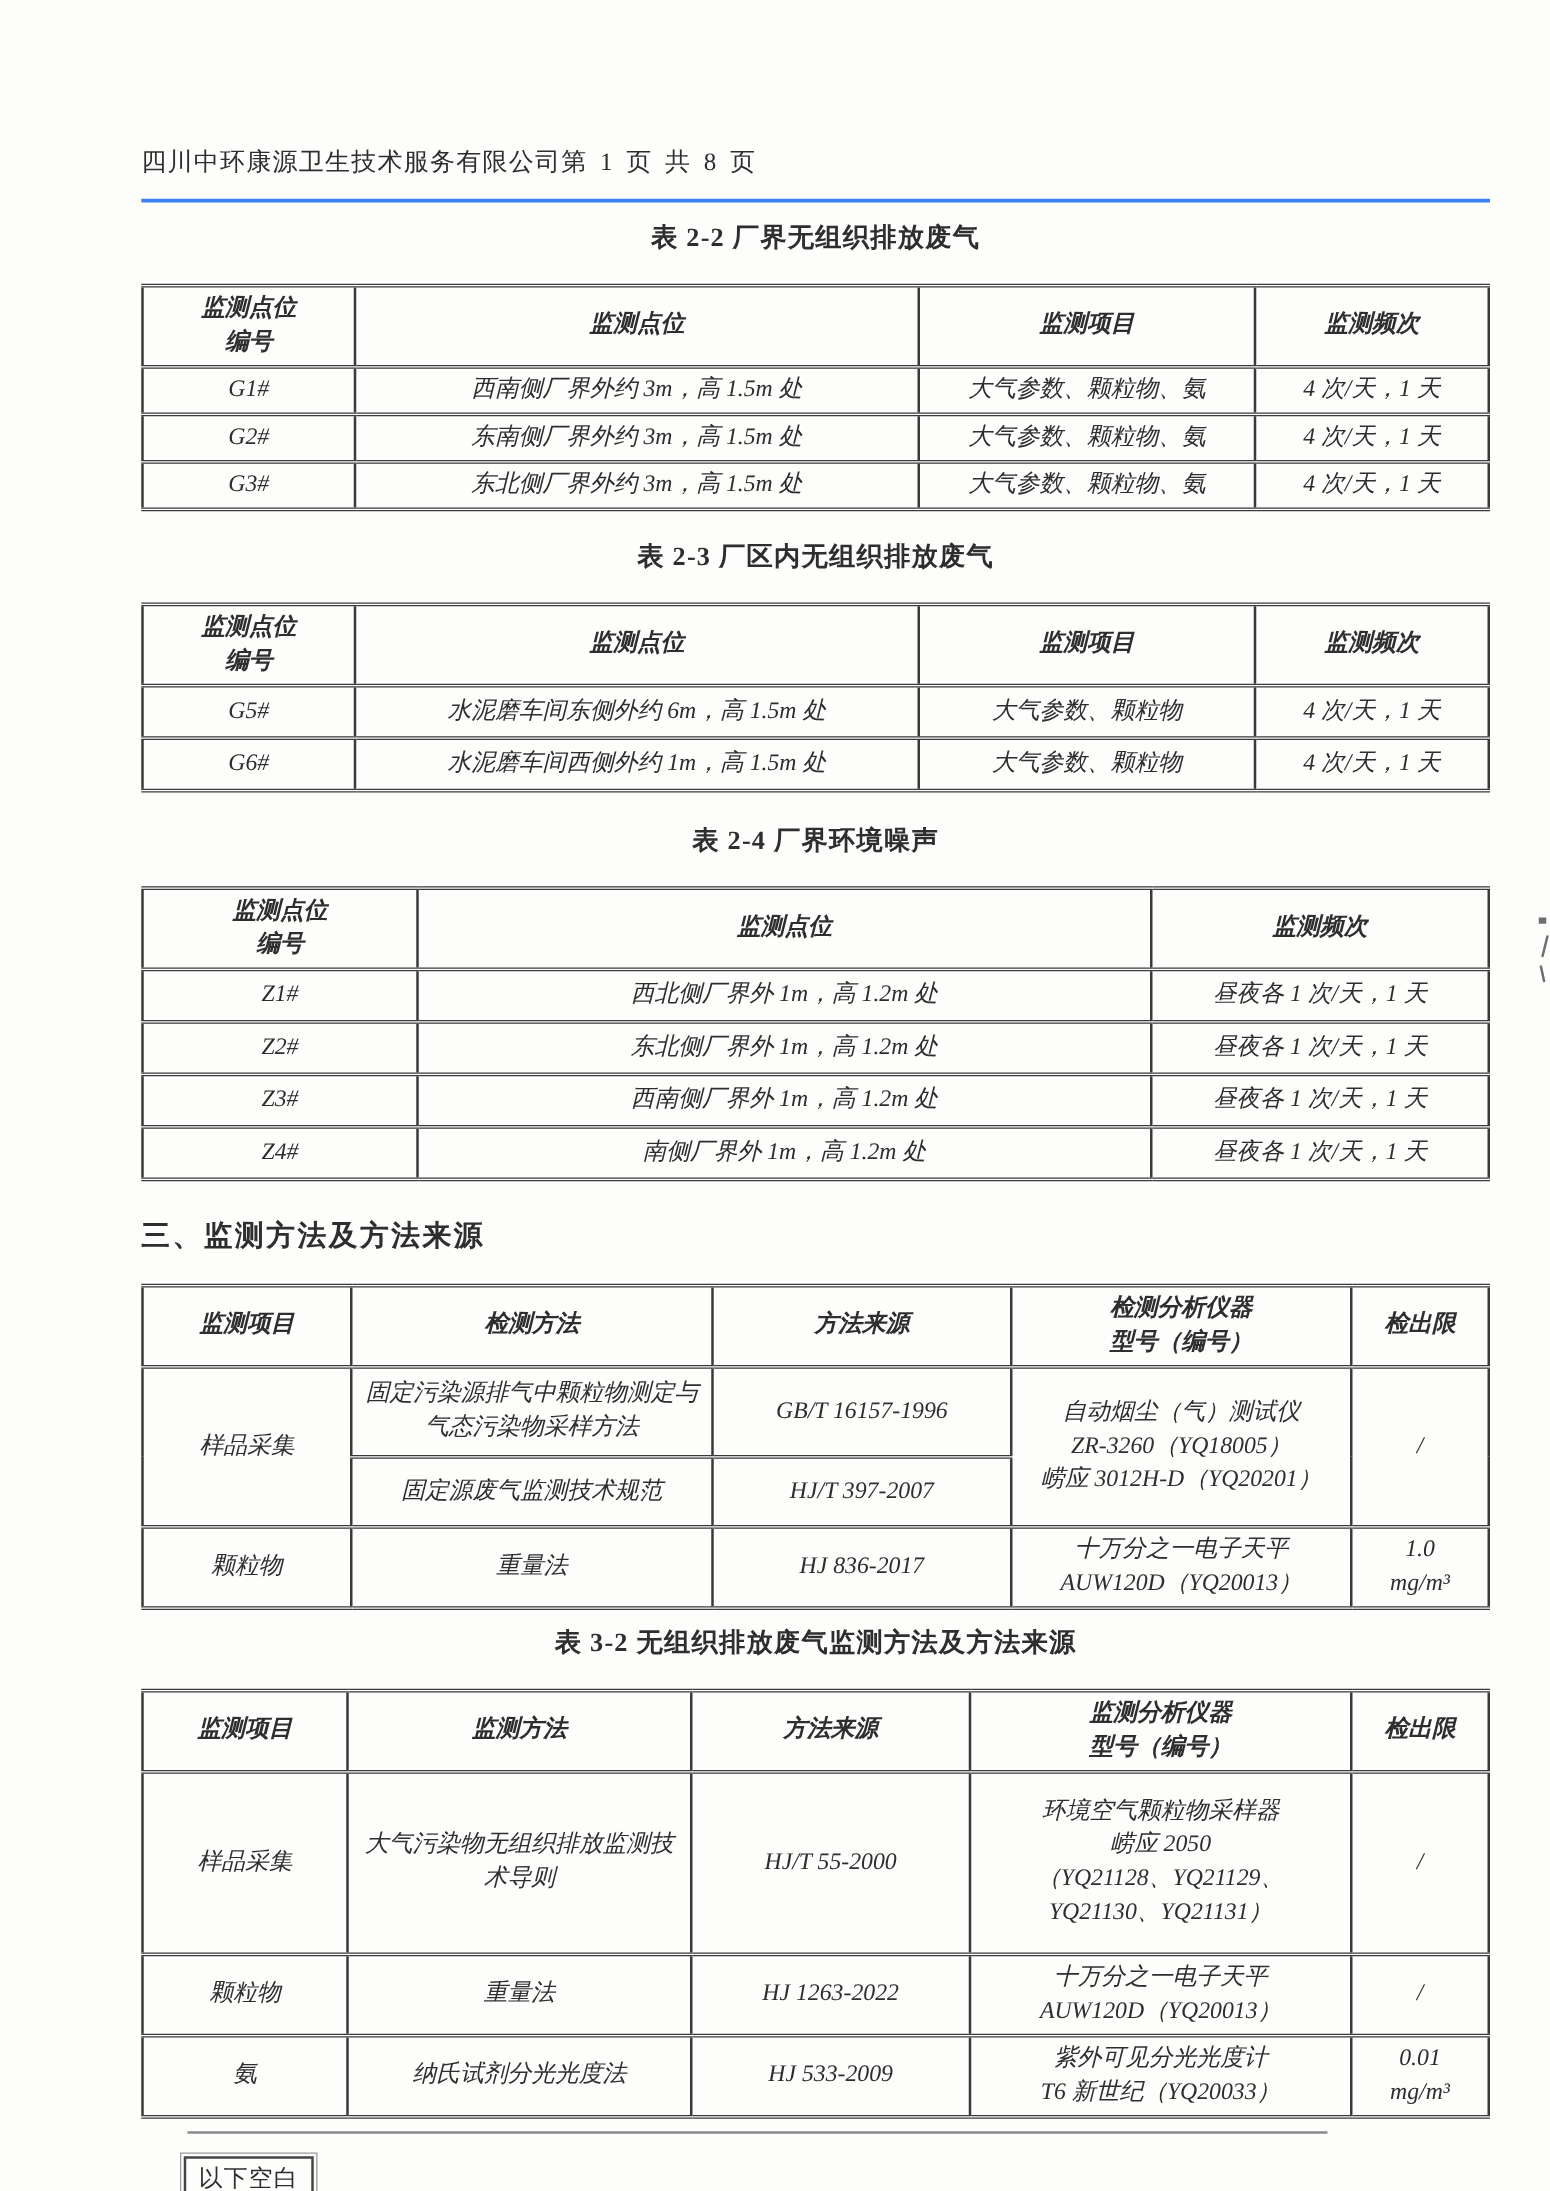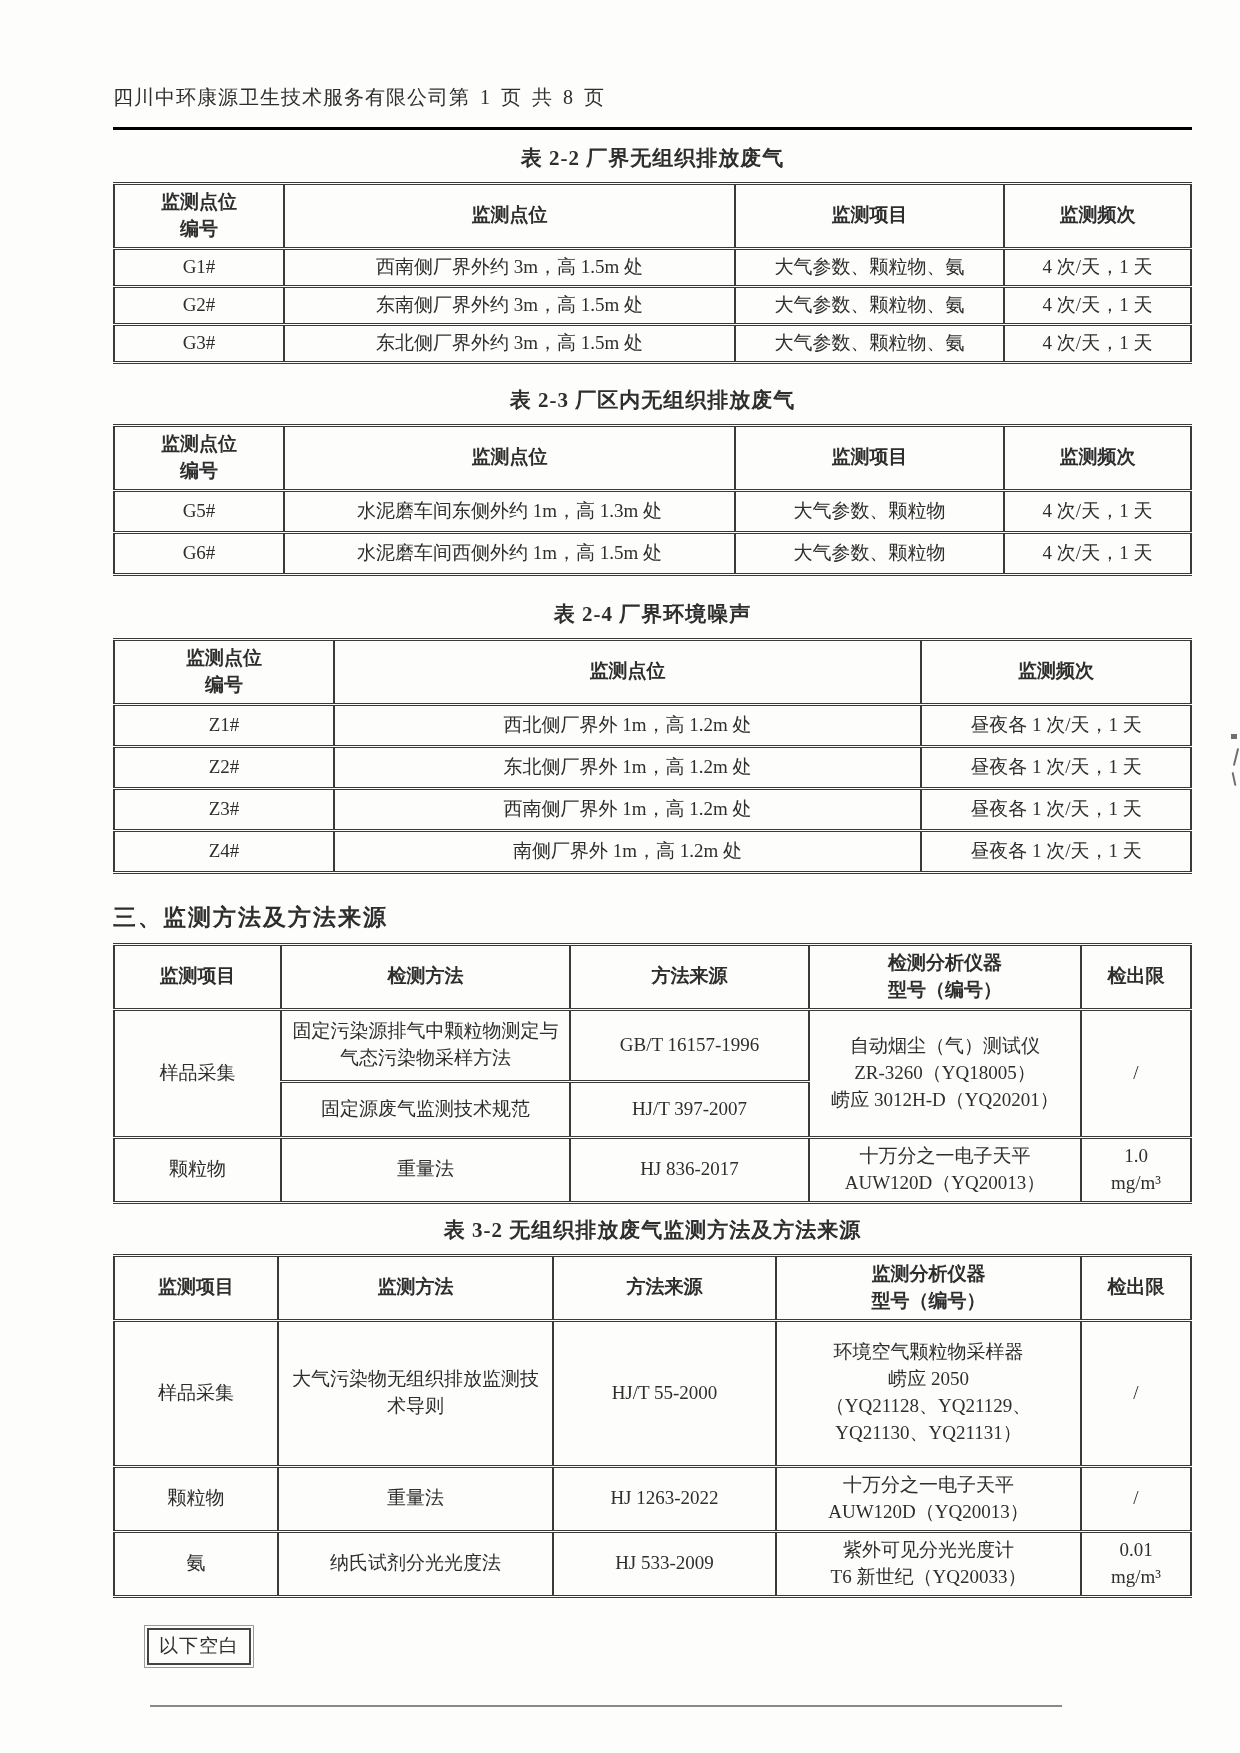--- a/index.html
+++ b/index.html
@@ -9,39 +9,39 @@
     position: relative;
     font-family: "Liberation Serif", "DejaVu Serif", serif;
     color: #2e2e2e;
     overflow: hidden;
   }
   .page { position: relative; width: 1240px; height: 1753px; background: #fdfdfc; }
   .content { margin-left: 113px; width: 1079px; }
 
   
   .doc-header {
-    padding-top: 84px;
+    padding-top: 116px;
     display: flex; align-items: center;
-    border-bottom: 3px solid #000000;
+    border-bottom: 3px solid #3b82f6;
     padding-bottom: 16px;
   }
   .doc-header .company { font-size: 20px; letter-spacing: 1px; flex: 0 0 auto; }
   .doc-header .docno { font-size: 20px; flex: 1 1 auto; text-align: center; letter-spacing: 1px; }
   .doc-header .pages { font-size: 20px; flex: 0 0 auto; letter-spacing: 3px; margin-right: 30px; }
 
   .tbl-title { text-align: center; font-size: 21px; font-weight: bold; letter-spacing: 1px; }
   .mt-t22 { margin-top: 14px; }
   .mt-t23 { margin-top: 22px; }
   .mt-t24 { margin-top: 24px; }
   .mt-t31 { margin-top: 20px; }
   .mt-t32 { margin-top: 12px; }
 
   .section-heading { margin-top: 28px; font-size: 23px; font-weight: bold; letter-spacing: 2px; }
 
-  table { border-collapse: collapse; table-layout: fixed; width: 1077px; margin-top: 10px; }
+  table { border-collapse: collapse; table-layout: fixed; width: 1077px; margin-top: 23px; font-style: italic; }
   th, td {
     border-left: 2px solid #3a3a3a; border-right: 2px solid #3a3a3a;
     border-top: 3px double #3a3a3a; border-bottom: 3px double #3a3a3a;
     text-align: center; vertical-align: middle;
     font-size: 19px; line-height: 1.42;
     white-space: pre-line;
     padding: 4px 6px;
   }
   th { font-weight: bold; }
   .t22 th, .t23 th, .t24 th { height: 58px; }
@@ -137,21 +137,21 @@
       <tbody>
           <tr>
         <th>监测点位
 编号</th>
         <th>监测点位</th>
         <th>监测项目</th>
         <th>监测频次</th>
       </tr>
       <tr>
         <td>G5#</td>
-        <td>水泥磨车间东侧外约 1m，高 1.3m 处</td>
+        <td>水泥磨车间东侧外约 6m，高 1.5m 处</td>
         <td>大气参数、颗粒物</td>
         <td>4 次/天，1 天</td>
       </tr>
       <tr>
         <td>G6#</td>
         <td>水泥磨车间西侧外约 1m，高 1.5m 处</td>
         <td>大气参数、颗粒物</td>
         <td>4 次/天，1 天</td>
       </tr>
     </tbody>

